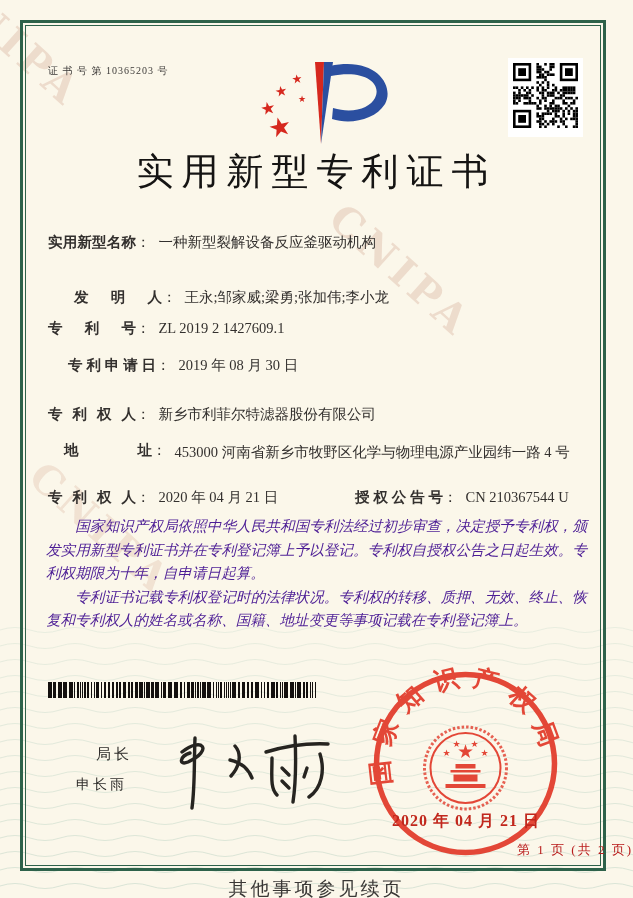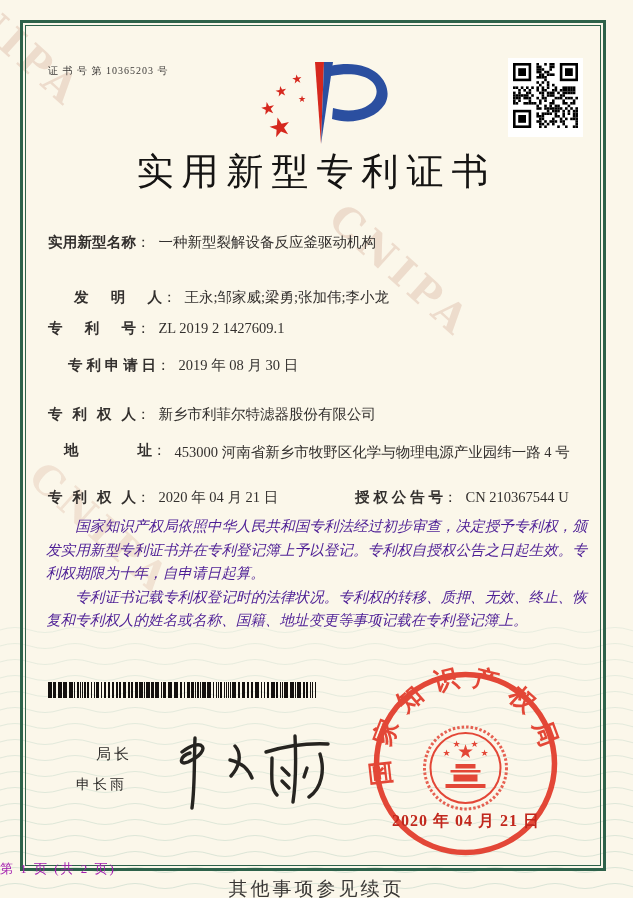--- a/index.html
+++ b/index.html
@@ -43,21 +43,21 @@
   .paras p{margin:0;text-indent:2em;}
   .barcode{position:absolute;left:48px;top:682px;z-index:3;}
   .sig-role{position:absolute;left:76px;top:745px;z-index:3;font-size:15px;letter-spacing:3px;color:#2e2c2a;margin-left:20px;}
   .sig-name{position:absolute;left:76px;top:776px;z-index:3;font-size:14px;letter-spacing:3px;color:#2e2c2a;}
   .signature{position:absolute;left:168px;top:726px;z-index:3;}
   .seal{position:absolute;left:368px;top:666px;z-index:4;}
   .seal-date{
     position:absolute;left:380px;top:811px;width:172px;z-index:5;
     text-align:center;font-size:16px;font-weight:bold;letter-spacing:1px;color:#c1271c;
   }
-  .pageinfo{position:absolute;left:0;top:860px;width:100%;z-index:3;text-align:left;font-size:13px;letter-spacing:2px;color:#a21caf;}
+  .pageinfo{position:absolute;left:0;top:841px;width:100%;z-index:3;text-align:right;font-size:13px;letter-spacing:2px;color:#b91c1c;}
   .footnote{position:absolute;left:0;top:876px;width:100%;z-index:3;text-align:center;font-size:19px;letter-spacing:3px;color:#3a3836;}
 </style>
 </head>
 <body>
 
 <div class="page">
 
   <svg id="waves" viewBox="0 0 633 274">
       <path d="M0 6 q15 -5 30 0 t30 0 t30 0 t30 0 t30 0 t30 0 t30 0 t30 0 t30 0 t30 0 t30 0 t30 0 t30 0 t30 0 t30 0 t30 0 t30 0 t30 0 t30 0 t30 0 t30 0 t30 0" fill="none" stroke="#c6d9ca" stroke-width="1" opacity="0.35"></path>
       <path d="M0 22 q15 -5 30 0 t30 0 t30 0 t30 0 t30 0 t30 0 t30 0 t30 0 t30 0 t30 0 t30 0 t30 0 t30 0 t30 0 t30 0 t30 0 t30 0 t30 0 t30 0 t30 0 t30 0 t30 0" fill="none" stroke="#c6d9ca" stroke-width="1" opacity="0.37"></path>

